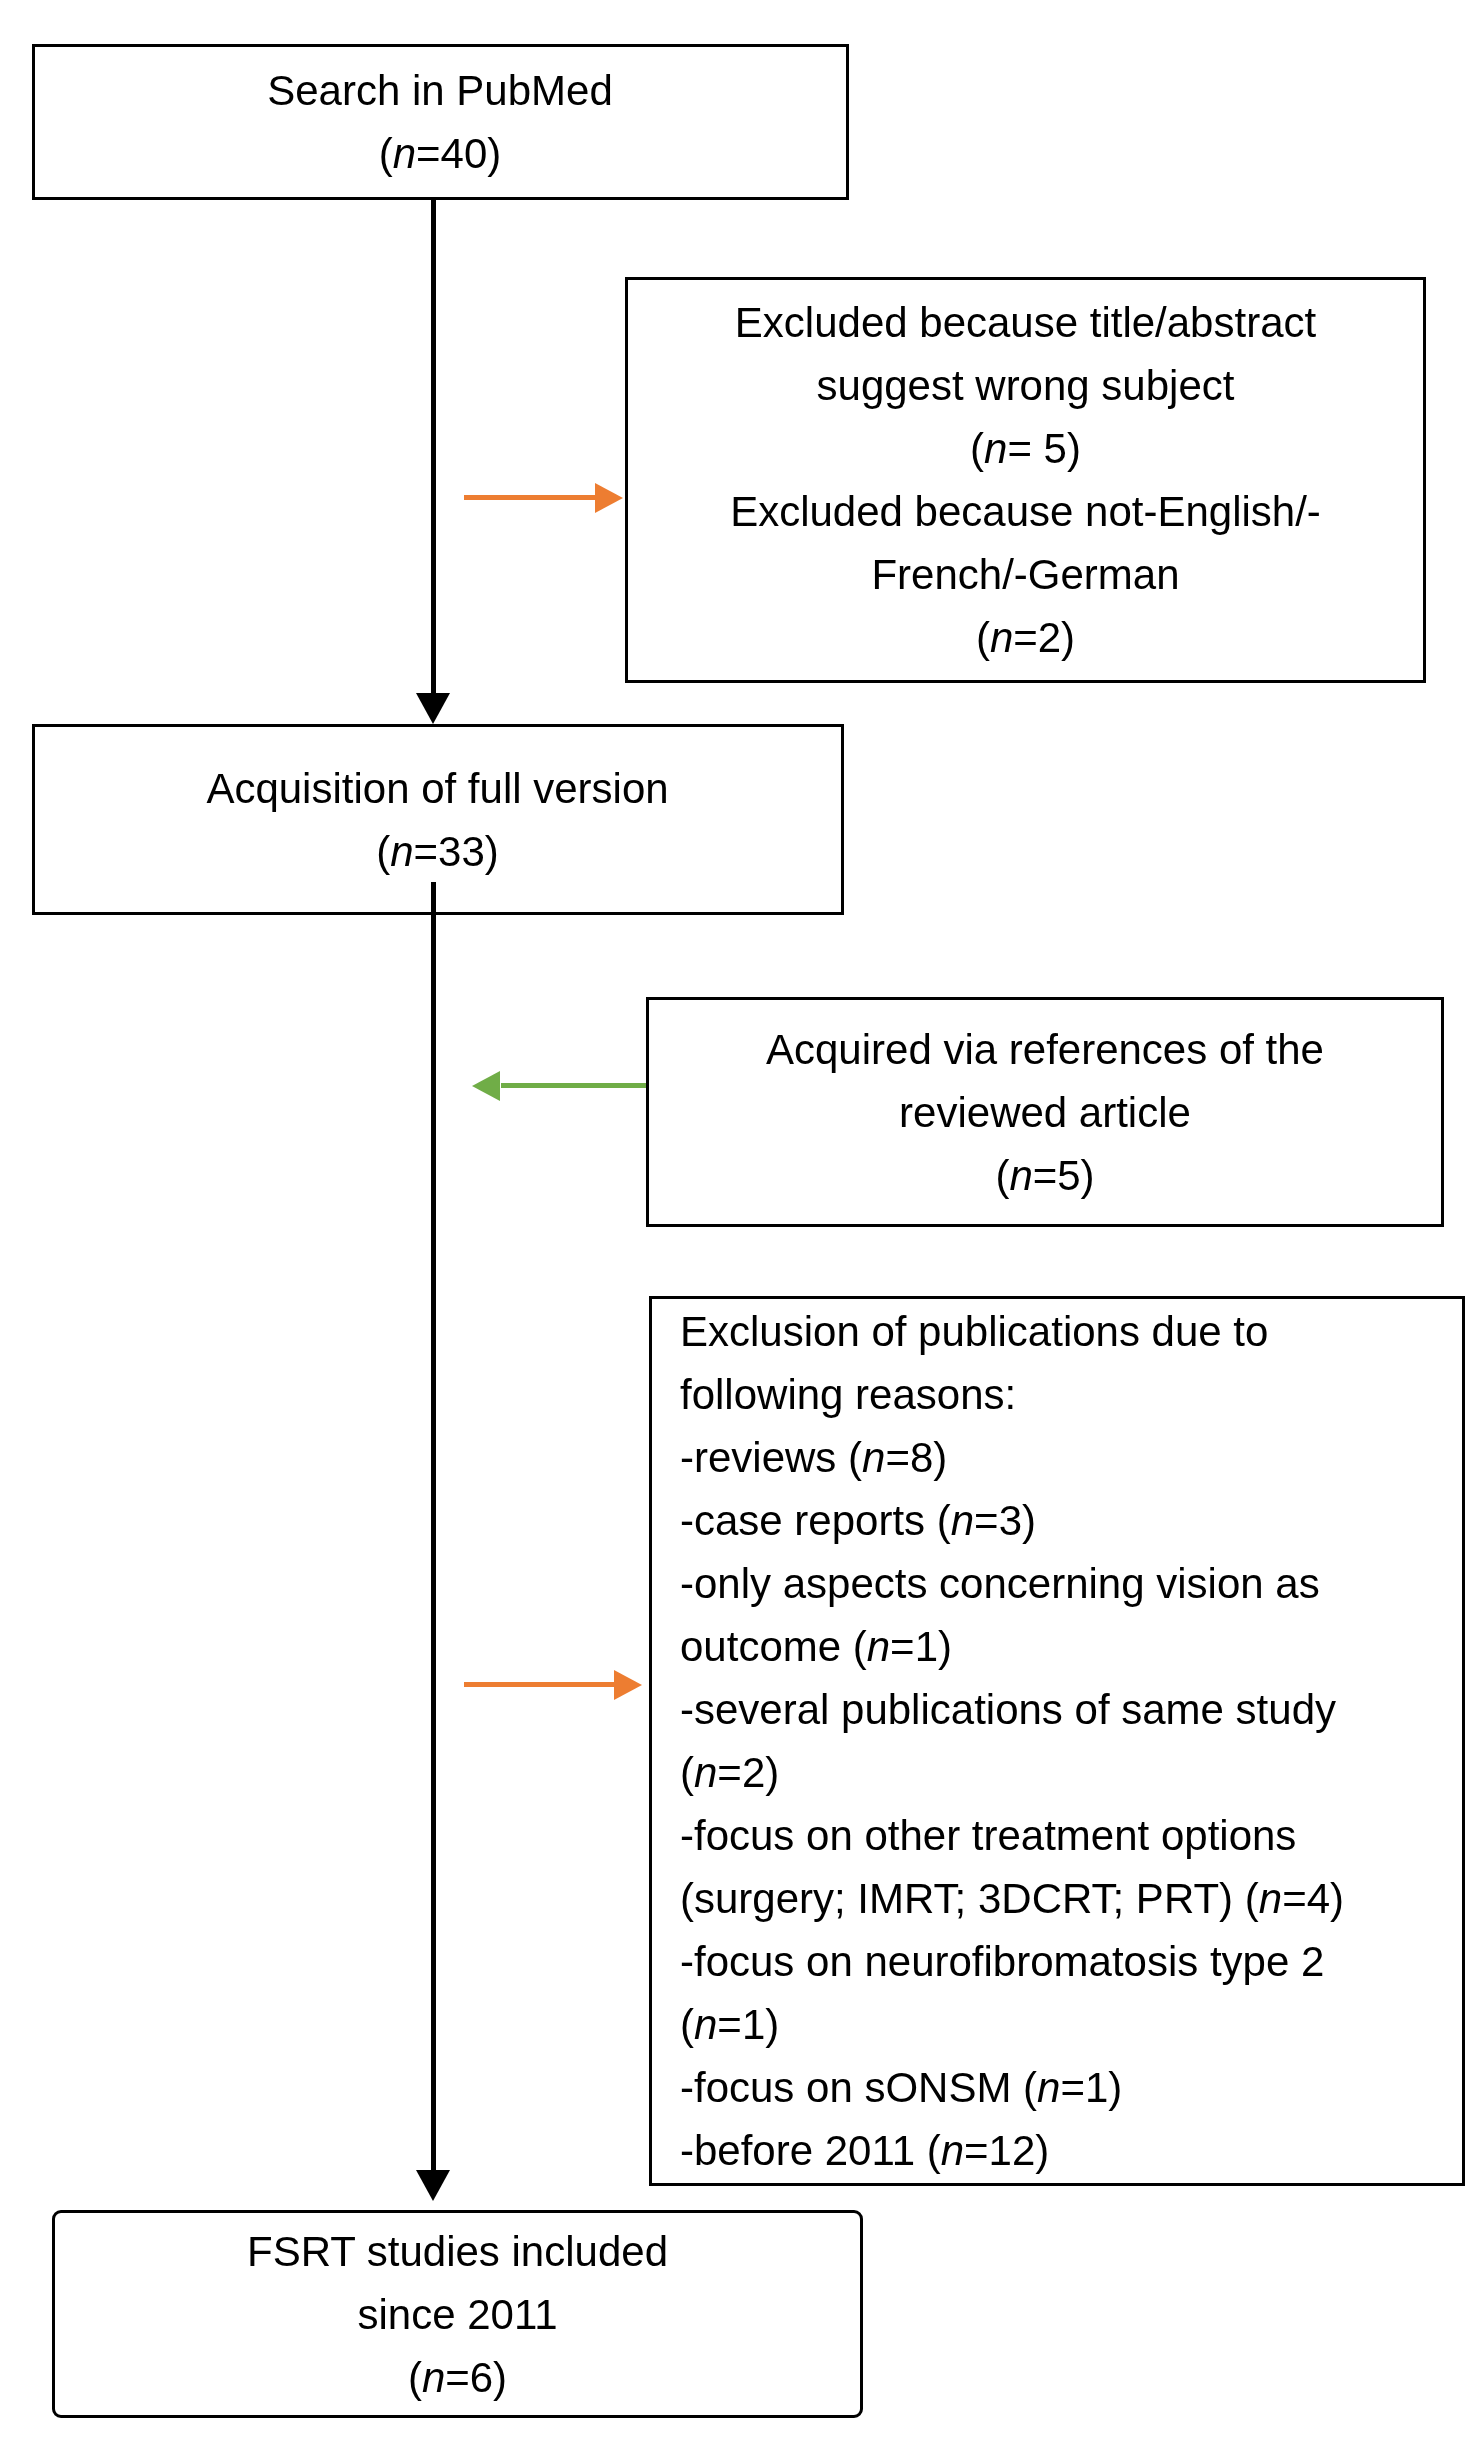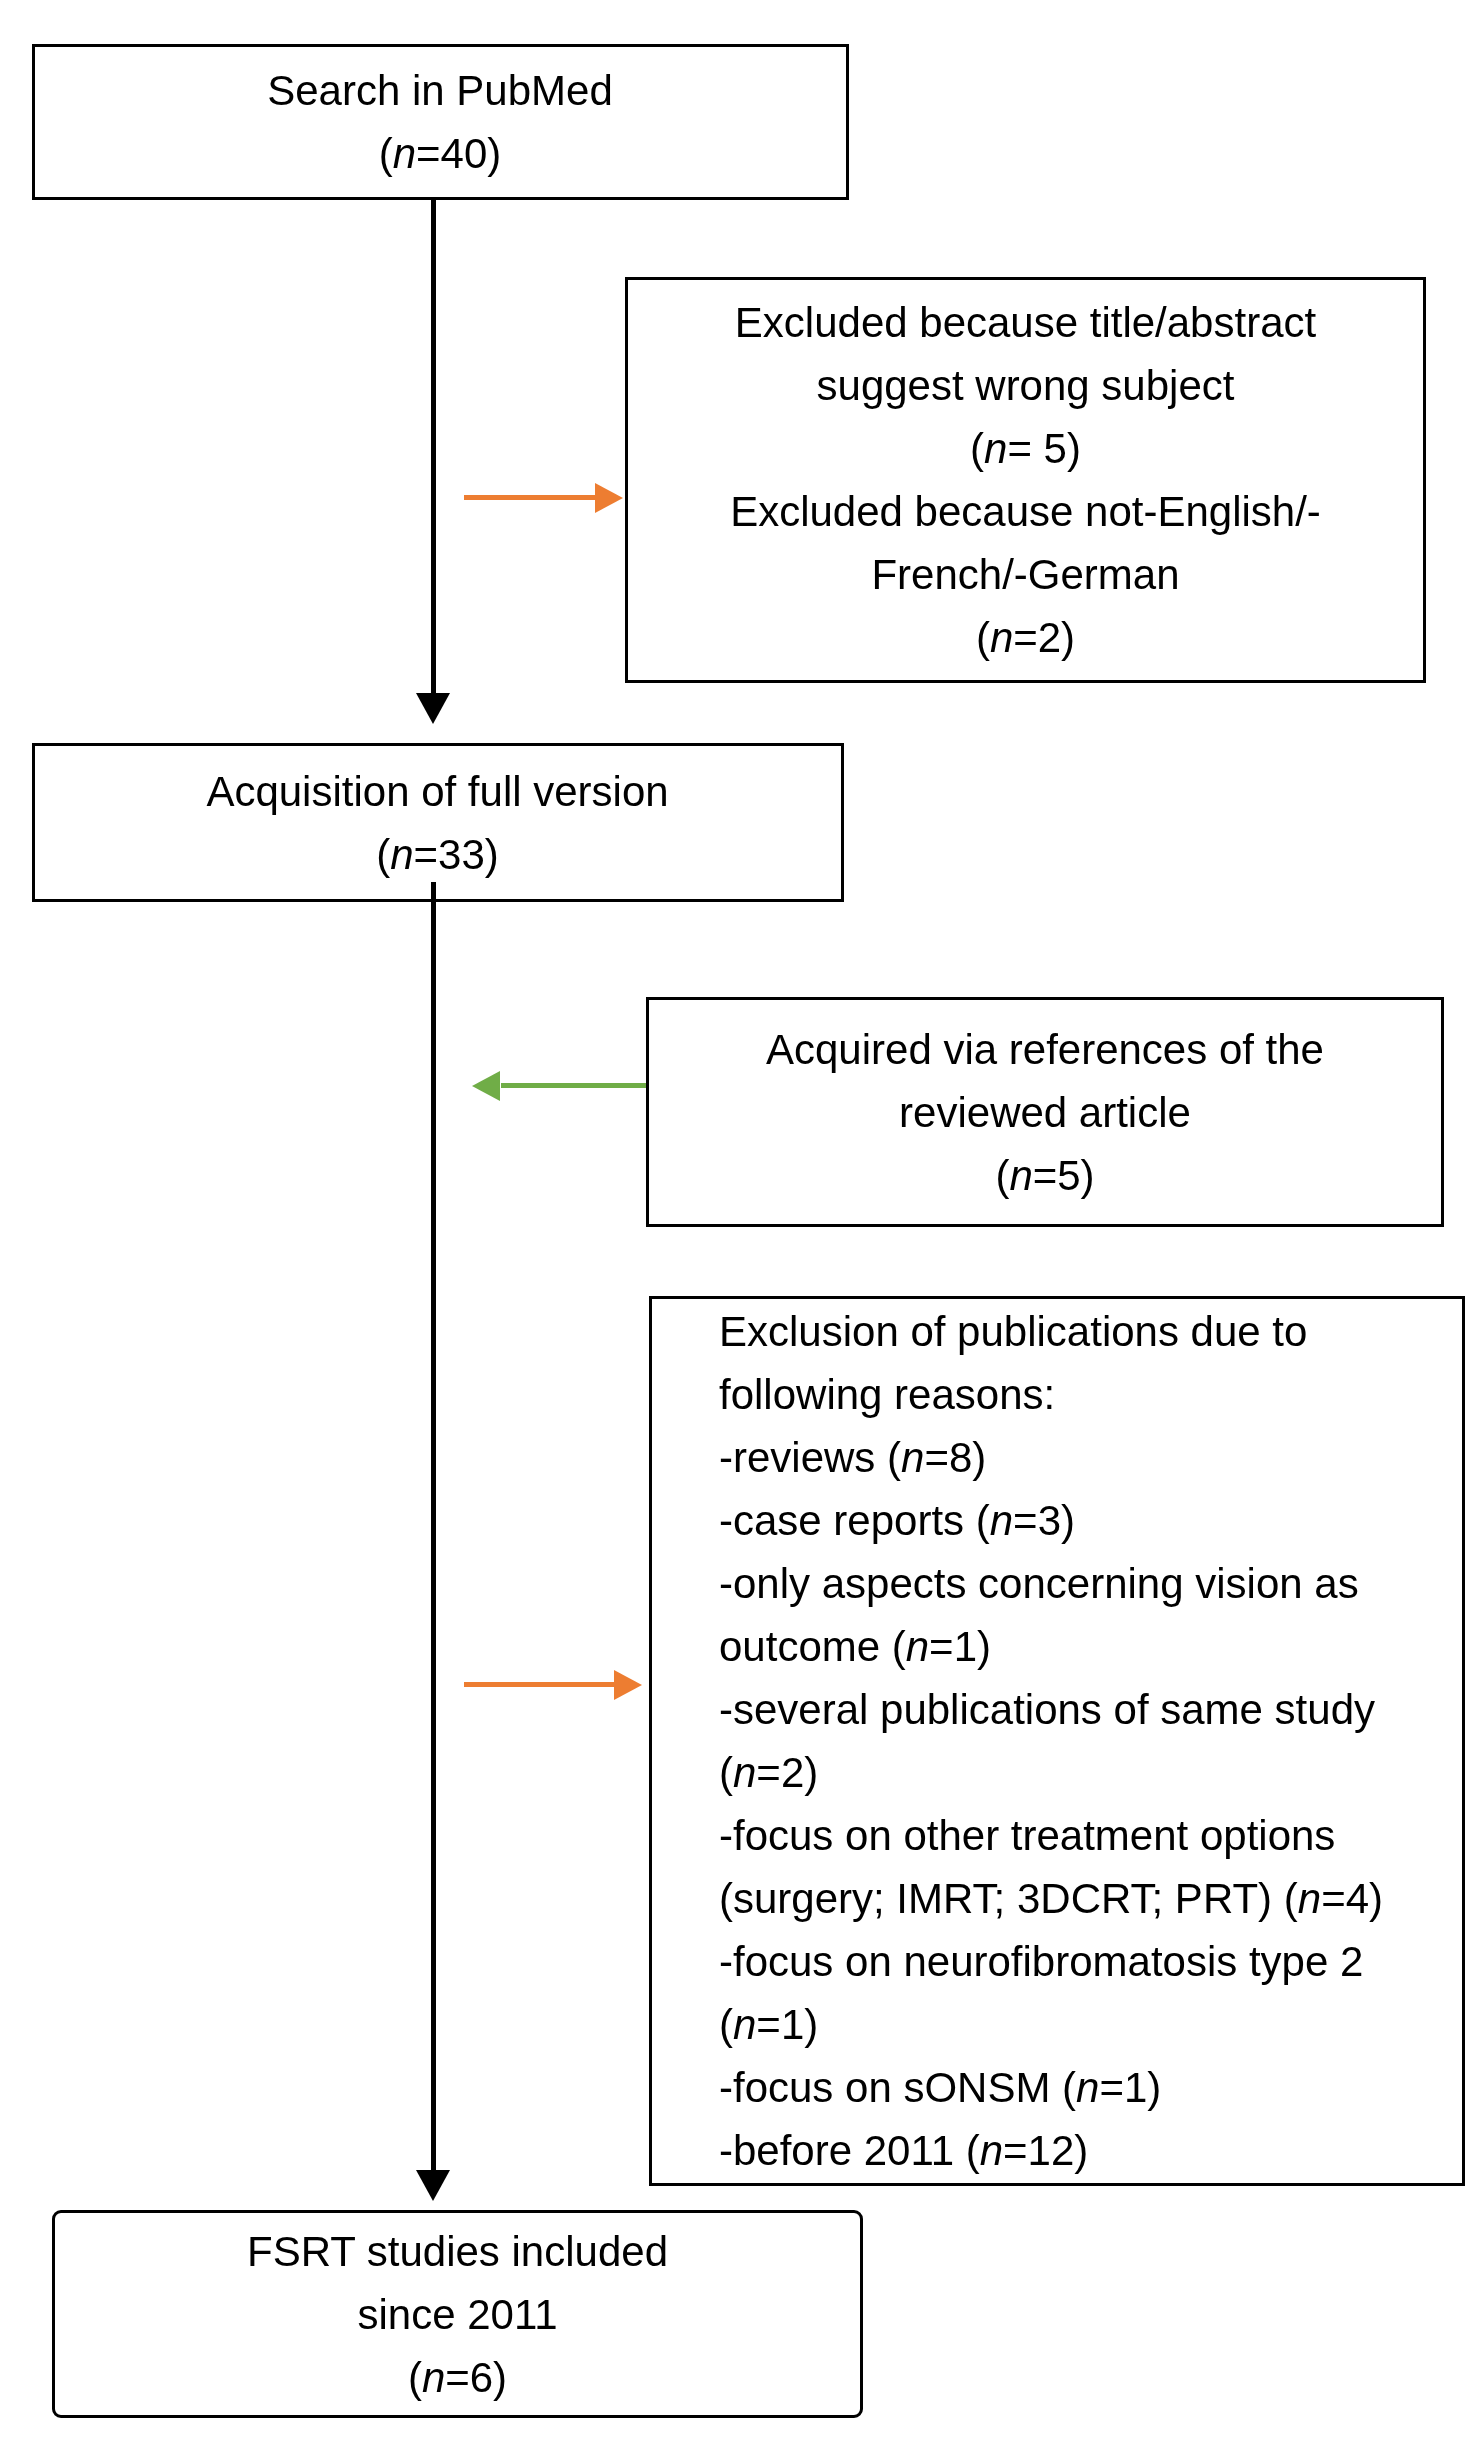--- a/index.html
+++ b/index.html
@@ -34,23 +34,23 @@
   }
   .box-text i { font-style: italic; }
   .left-align .box-text {
     text-align: left;
     padding-left: 28px;
     padding-right: 7.9px;
   }
   
   #box-search      { left: 31.5px;  top: 44px;   width: 817px; height: 156px; }
   #box-excluded    { left: 625px; top: 277px;  width: 801px; height: 406px; }
-  #box-fullversion { left: 31.5px;  top: 724px;  width: 812px; height: 159px; margin-top: 19px; }
+  #box-fullversion { left: 31.5px;  top: 724px;  width: 812px; height: 191px; }
   #box-references  { left: 646px; top: 997px; width: 798px; height: 230px; }
-  #box-exclusion   { left: 649px; top: 1296px; width: 816px; height: 890px; padding-left: 39px; }
+  #box-exclusion   { left: 649px; top: 1296px; width: 816px; height: 890px; }
   #box-included    { left: 52px;  top: 2210px; width: 811px; height: 208px; border-radius: 9px; }
 
   
   .vline {
     position: absolute;
     width: 4.7px;
     background: var(--flow-arrow, #000);
   }
   #vline1 { left: 431px; top: 200px;  height: 493px; }
   #vline2 { left: 431px; top: 882px; height: 1289px; }

